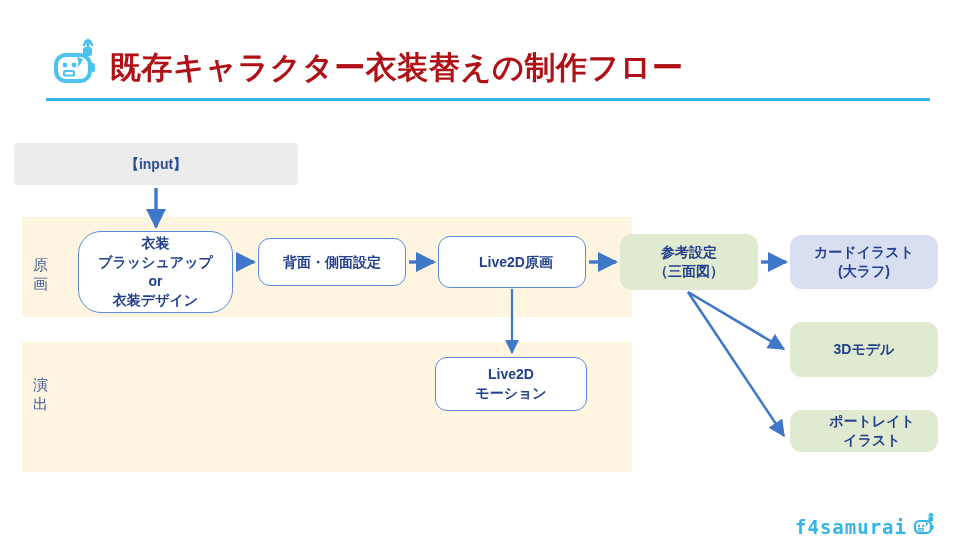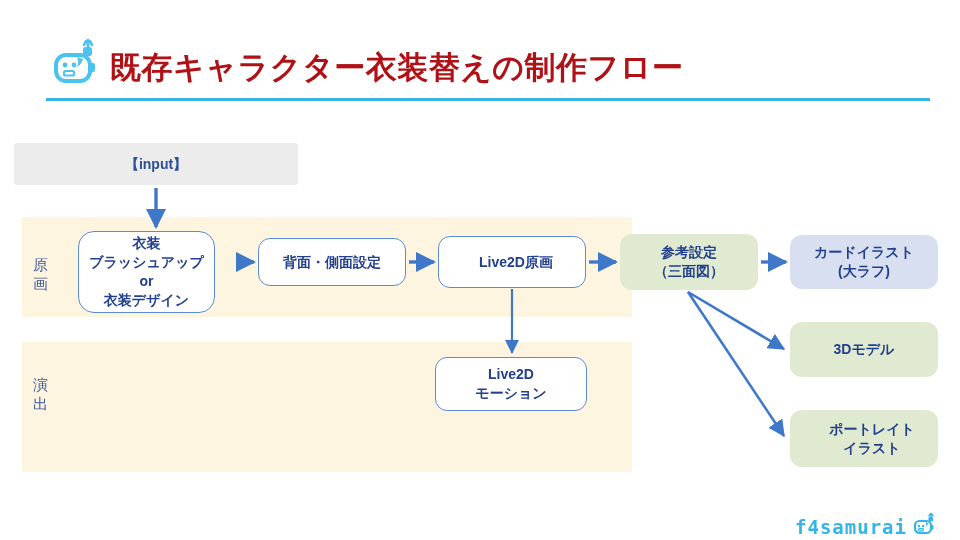--- a/index.html
+++ b/index.html
@@ -111,28 +111,28 @@
   }
   .node.green {
     background: #dfead0;
     border: none;
   }
   .node.bluegray {
     background: #d7dff0;
     border: none;
   }
 
-  #node-costume     { left: 78px;  top: 219px; width: 137px; height: 82px; border-radius: 16px; }
+  #node-costume     { left: 78px;  top: 219px; width: 155px; height: 82px; border-radius: 23px; }
   #node-backside    { left: 258px; top: 226px; width: 148px; height: 48px; }
   #node-live2d-key  { left: 438px; top: 224px; width: 148px; height: 52px; padding-left: 8px; }
   #node-live2d-mo   { left: 435px; top: 345px; width: 152px; height: 54px; }
   #node-ref         { left: 620px; top: 222px; width: 138px; height: 56px; }
   #node-card        { left: 790px; top: 223px; width: 148px; height: 54px; }
   #node-3d          { left: 790px; top: 310px; width: 148px; height: 55px; }
-  #node-portrait    { left: 790px; top: 398px; width: 148px; height: 57px; padding-left: 16px; }
+  #node-portrait    { left: 790px; top: 398px; width: 148px; height: 42px; padding-left: 16px; }
 
   
   #arrow-layer {
     position: absolute;
     left: 0; top: 0;
     width: 960px;
     height: 540px;
     pointer-events: none;
   }
 

